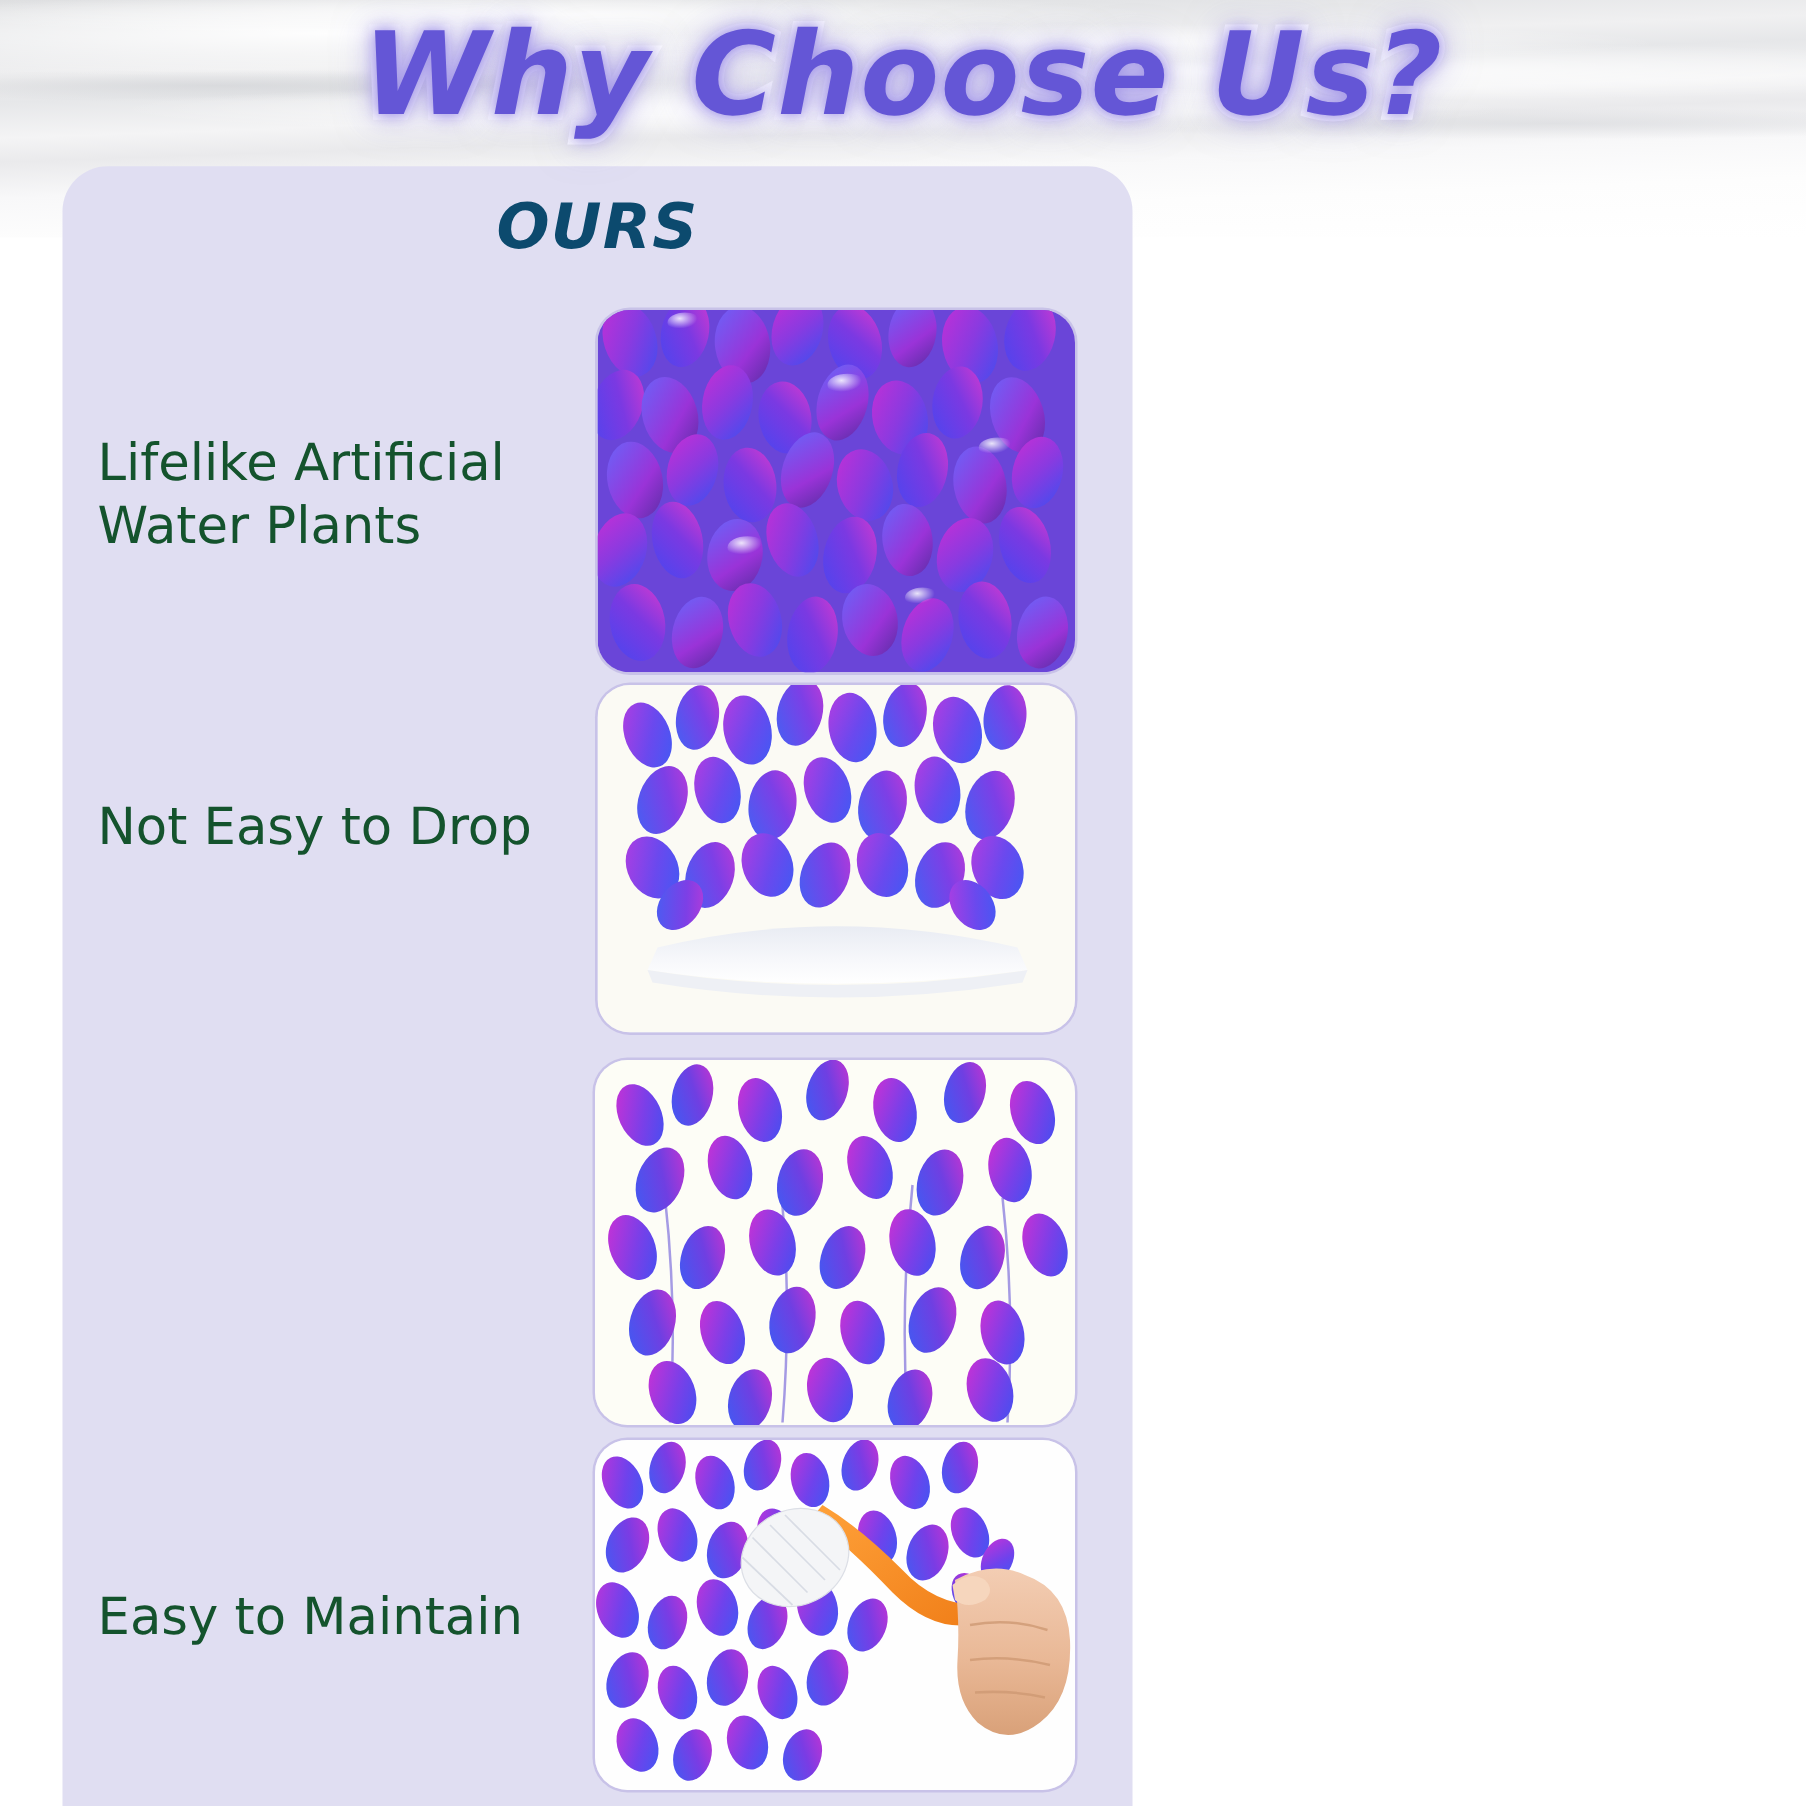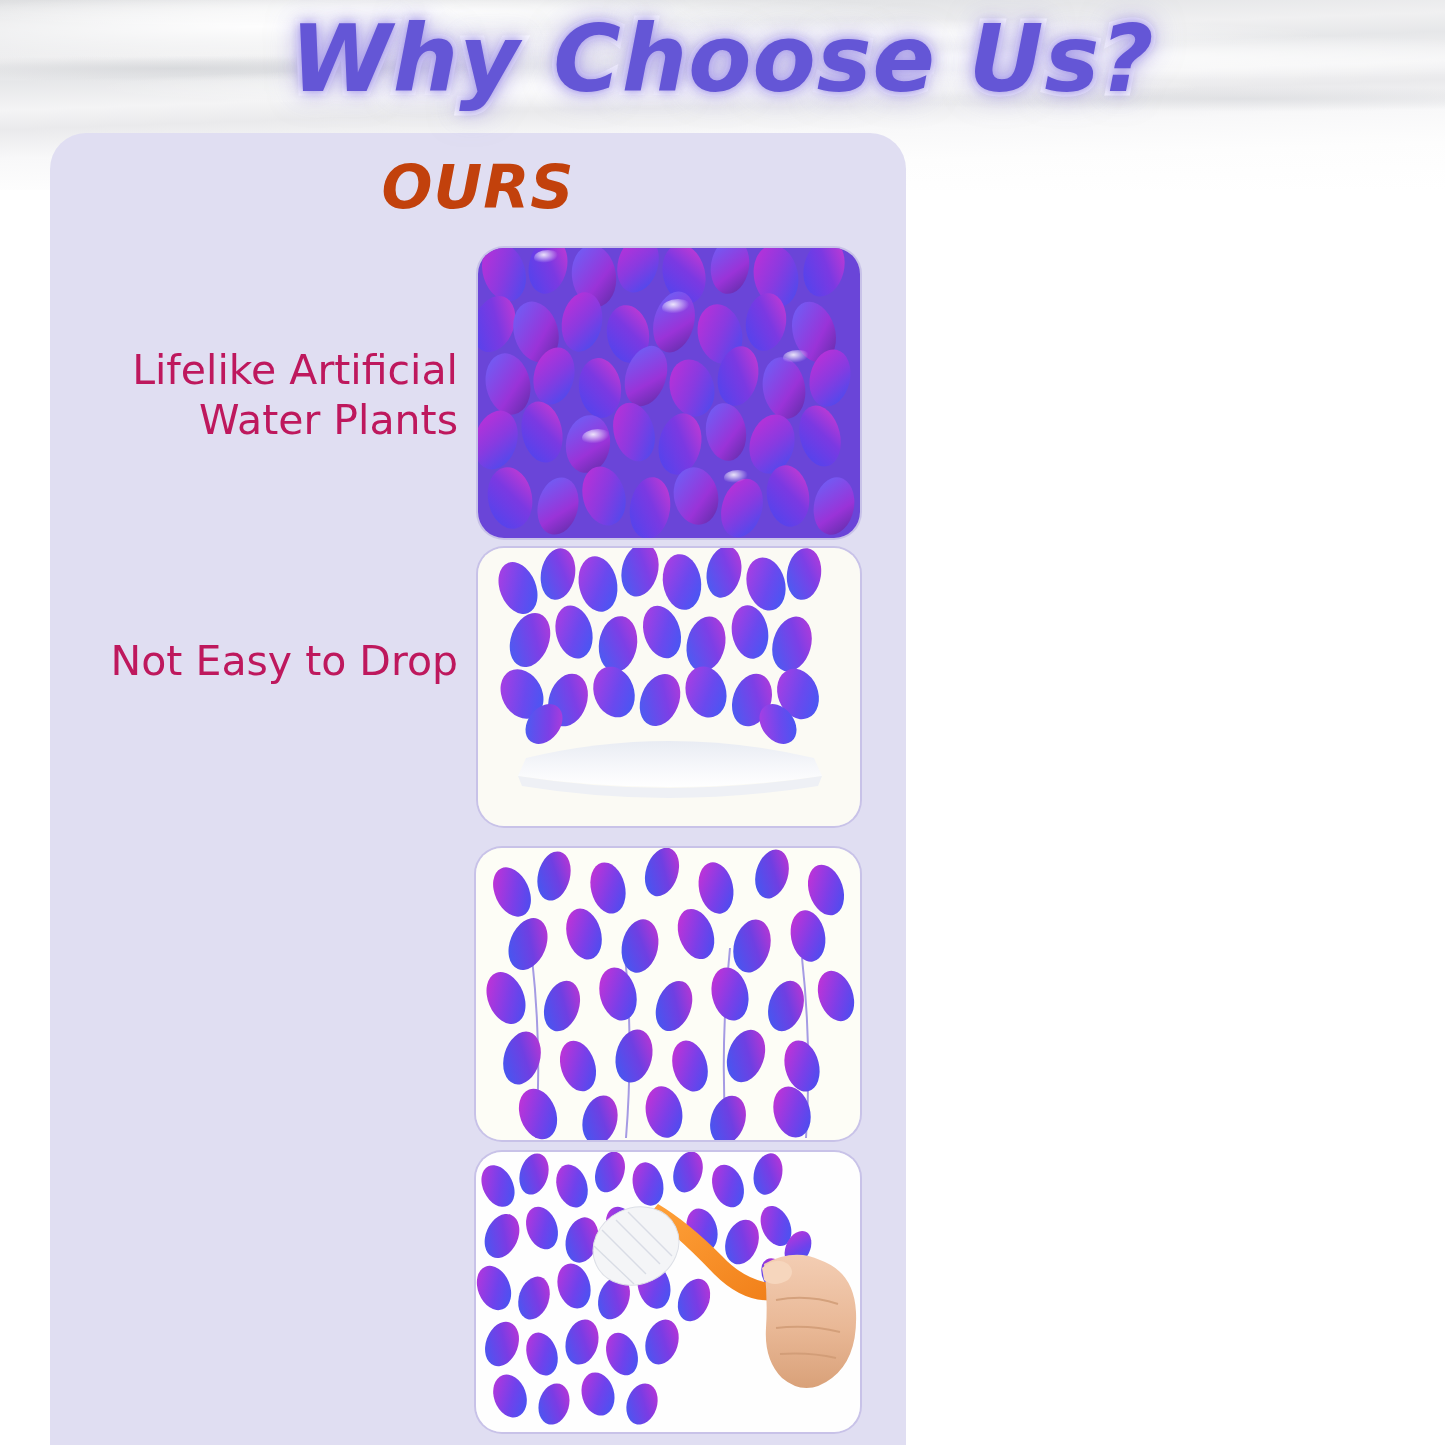--- a/index.html
+++ b/index.html
@@ -75,24 +75,24 @@
     border-radius: 36px 36px 0 0;
     z-index: 1;
   }
 
   .hdr-ours {
     position: absolute;
     left: 50px; top: 152px;
     width: 856px;
     text-align: center;
     font-family: "DejaVu Sans", sans-serif;
-    font-size: 60px;
+    font-size: 50px;
     font-weight: bold;
     font-style: italic;
-    color: #c2410c;
+    color: #0c4a6e;
     letter-spacing: 1px;
     z-index: 6;
   }
   .hdr-others {
     position: absolute;
     left: 906px; top: 520px;
     width: 470px;
     text-align: center;
     font-family: "DejaVu Sans", sans-serif;
     font-size: 62px;
@@ -105,22 +105,22 @@
 
   
   .feature {
     position: absolute;
     z-index: 6;
   }
   .feature-label {
     font-family: "DejaVu Sans", sans-serif;
     font-size: 41px;
     line-height: 1.22;
-    color: #be185d;
-    text-align: right;
+    color: #14532d;
+    text-align: left;
     white-space: pre-line;
   }
   .check-wrap {
     position: absolute;
     width: 135px;
     height: 118px;
   }
   .check-wrap svg { display: block; width: 135px; height: 118px; }
 
   
@@ -373,20 +373,23 @@
 
         <ellipse cx="62" cy="266" rx="18" ry="26" fill="url(#g3a)" transform="rotate(-20 62 266)"></ellipse>
         <ellipse cx="124" cy="272" rx="17" ry="25" fill="url(#g3b)" transform="rotate(15 124 272)"></ellipse>
         <ellipse cx="188" cy="264" rx="18" ry="26" fill="url(#g3a)" transform="rotate(-12 188 264)"></ellipse>
         <ellipse cx="252" cy="272" rx="17" ry="25" fill="url(#g3b)" transform="rotate(18 252 272)"></ellipse>
         <ellipse cx="316" cy="264" rx="18" ry="26" fill="url(#g3a)" transform="rotate(-16 316 264)"></ellipse>
       </g>
     </svg>
   </div>
 
+  <div class="feature" style="left:78px; top:1268px; width:390px;">
+    <div class="feature-label">Easy to Maintain</div>
+  </div>
   <div class="check-wrap" style="left:316px; top:1338px;">
     <svg viewBox="0 0 135 118">
       <path d="M27 60 L16 74 Q46 79 58 106 L66 118 L74 103 Q92 58 126 20 L116 8 Q78 40 58 82 Z" fill="#6b5ce0"></path>
     </svg>
   </div>
   <div class="photo" style="left:476px; top:1152px; width:384px; height:280px;">
     <svg class="leafy" viewBox="0 0 384 280" preserveAspectRatio="none">
       <defs>
         <linearGradient id="g4a" x1="0" y1="0" x2="1" y2="1">
           <stop offset="0%" stop-color="#c533d8"></stop>

